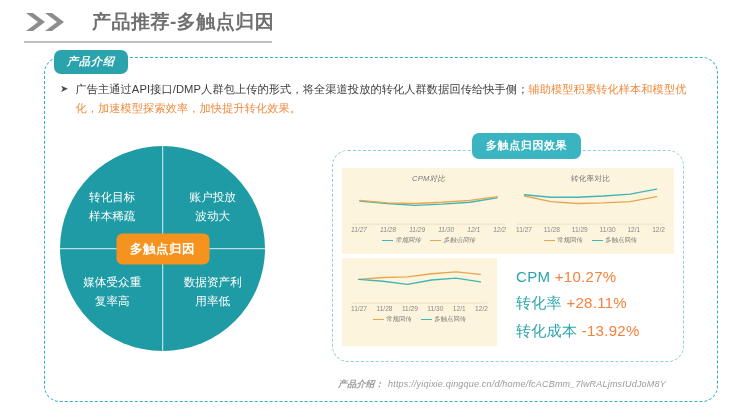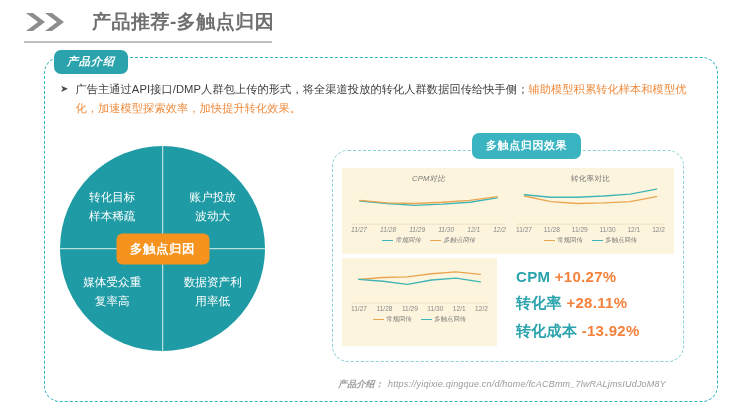--- a/index.html
+++ b/index.html
@@ -237,21 +237,21 @@
   .metrics {
     position: absolute;
     left: 516px;
     top: 268px;
     display: flex;
     flex-direction: column;
     gap: 9px;
   }
   .metric-row {
     font-size: 15px;
-    font-weight: bold;
+    font-weight: normal;
     white-space: nowrap;
     letter-spacing: 0.3px;
   }
   .metric-label { color: #2aa3ad; }
   .metric-value { color: #f5813c; }
 
   
   .footer-url {
     position: absolute;
     left: 338px;

